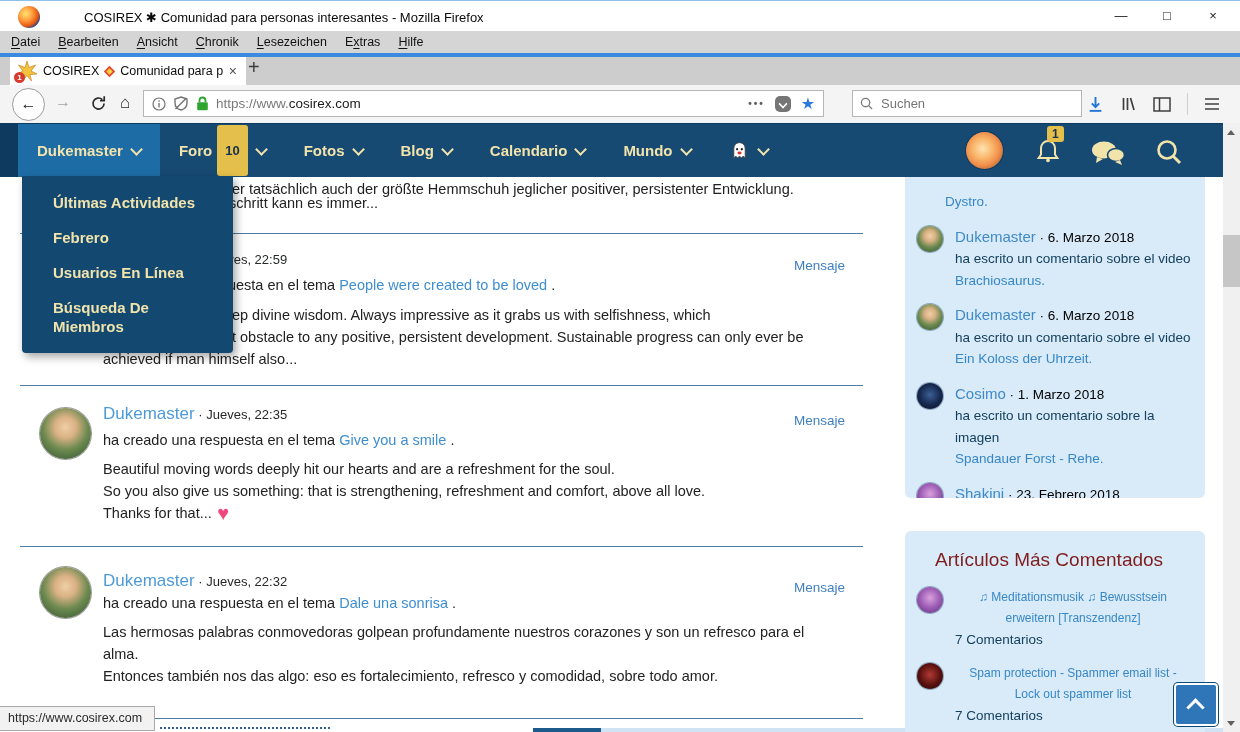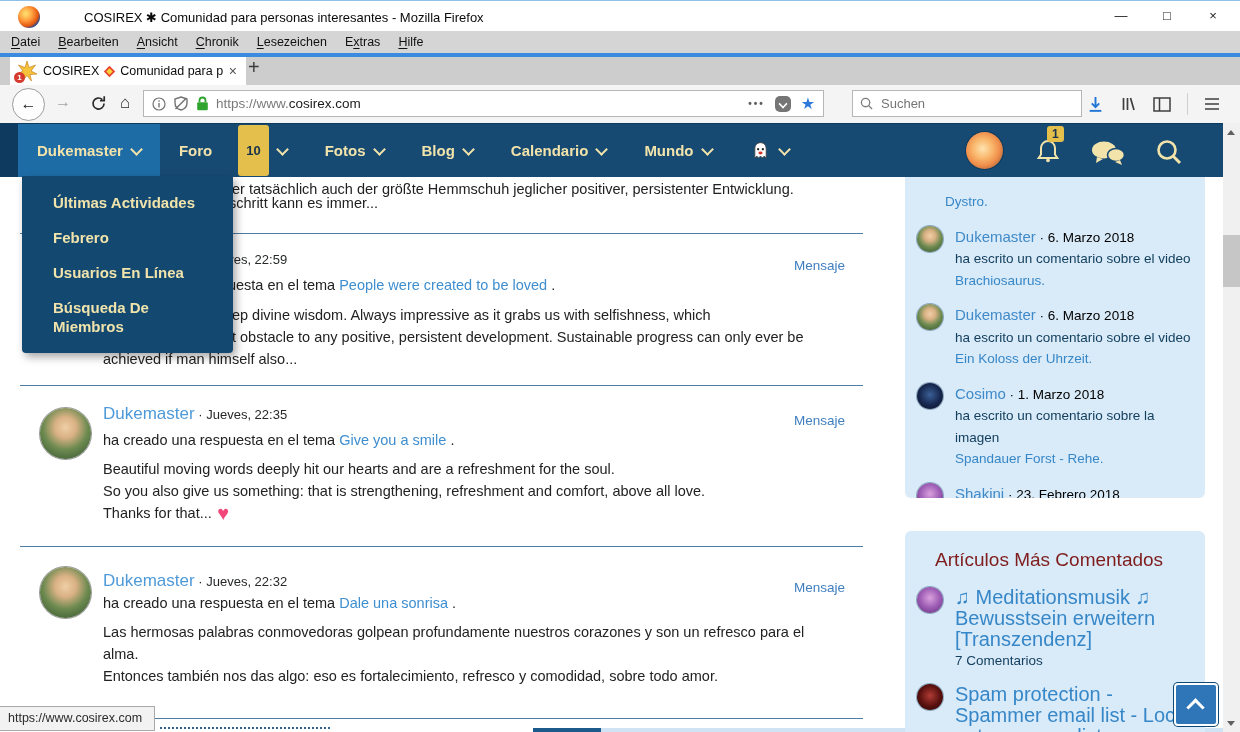--- a/index.html
+++ b/index.html
@@ -53,21 +53,21 @@
   
   .page{position:absolute;top:122px;left:0;width:1223px;height:610px;background:#fff;overflow:hidden;}
   
   .site-nav{position:absolute;top:0;left:0;width:100%;height:53px;background:#164a73;z-index:30;border-top:1px solid #0e3a5e;}
   .site-nav::before{content:'';position:absolute;left:0;top:0;width:18px;height:100%;background:#0d3a5e;}
   .nav-items{position:absolute;left:18px;top:0;height:53px;display:flex;}
   .nav-item{display:flex;align-items:center;height:53px;padding:0 19px;font-size:15px;font-weight:600;color:#f2e3ab;}
   .nav-item.active{background:#1e6ca6;}
   .caret{display:inline-block;width:7px;height:7px;border-right:2px solid #f2e3ab;border-bottom:2px solid #f2e3ab;
          transform:rotate(45deg);margin-left:9px;margin-bottom:3px;}
-  .nav-badge{margin-left:26px;background:#e4bf4b;color:#16324d;font-size:13px;font-weight:bold;
+  .nav-badge{margin-left:5px;background:#e4bf4b;color:#16324d;font-size:13px;font-weight:bold;
              padding:18px 8px;border-radius:3px;}
   .nav-avatar{position:absolute;left:966px;top:8px;width:37px;height:37px;border-radius:50%;
       background:radial-gradient(circle at 45% 45%,#ffe3b0 0%,#f9b56a 35%,#ef8c4a 60%,#6b4630 100%);
       box-shadow:0 0 0 1px #0d3a5e;}
   .nav-ic{position:absolute;}
   .bell-badge{position:absolute;left:1047px;top:2px;background:#e4bf4b;color:#16324d;font-size:12px;font-weight:bold;
               padding:0 5px;border-radius:3px;line-height:16px;}
   
   .dropdown{position:absolute;left:22px;top:53px;width:200px;background:#134971;z-index:40;
             padding:9px 0 9px 11px;border-radius:0 0 4px 4px;box-shadow:3px 4px 8px rgba(0,0,0,.35);}
@@ -106,21 +106,21 @@
   .panel-2{top:408px;height:220px;}
   .dystro{margin:40px 0 0 40px;color:#3687c8;font-size:13.5px;}
   .act{display:flex;margin:13px 14px 0 12px;gap:12px;}
   .act-av{flex:none;width:26px;height:26px;border-radius:50%;box-shadow:0 0 0 1px #8aa8bf;}
   .act-user{color:#3f8ac9;font-size:15px;}
   .act-date{color:#000000;font-size:13.5px;}
   .act-line{color:#14405f;font-size:13.5px;line-height:21.5px;}
   .act-target{color:#3687c8;font-size:13.5px;line-height:21.5px;}
   .panel-heading{margin:18px 0 0 30px;font-size:19px;color:#7f1d1d;}
   .article{display:flex;margin:16px 14px 0 12px;gap:12px;}
-  .art-title{color:#3687c8;font-size:20px;line-height:21px;}
+  .art-title{color:#3687c8;font-size:12px;line-height:21px;text-align:center;}
   .art-comments{color:#14405f;font-size:13.5px;margin-top:3px;}
   
   .scrolltop{position:absolute;left:1174px;top:560px;width:40px;height:39px;background:#2f76b8;border:2px solid #fff;
              box-shadow:0 0 0 1px #0d4a77;border-radius:4px;z-index:45;}
   .scrolltop::after{content:'';position:absolute;left:13px;top:16px;width:10px;height:10px;
              border-left:3px solid #fff;border-top:3px solid #fff;transform:rotate(45deg);}
   
   .scrollbar{position:absolute;top:122px;right:0;width:17px;height:610px;background:#f0f0f0;z-index:90;}
   .sb-up{position:absolute;top:7px;left:4px;width:0;height:0;border-left:4px solid transparent;
          border-right:4px solid transparent;border-bottom:5px solid #606060;}

